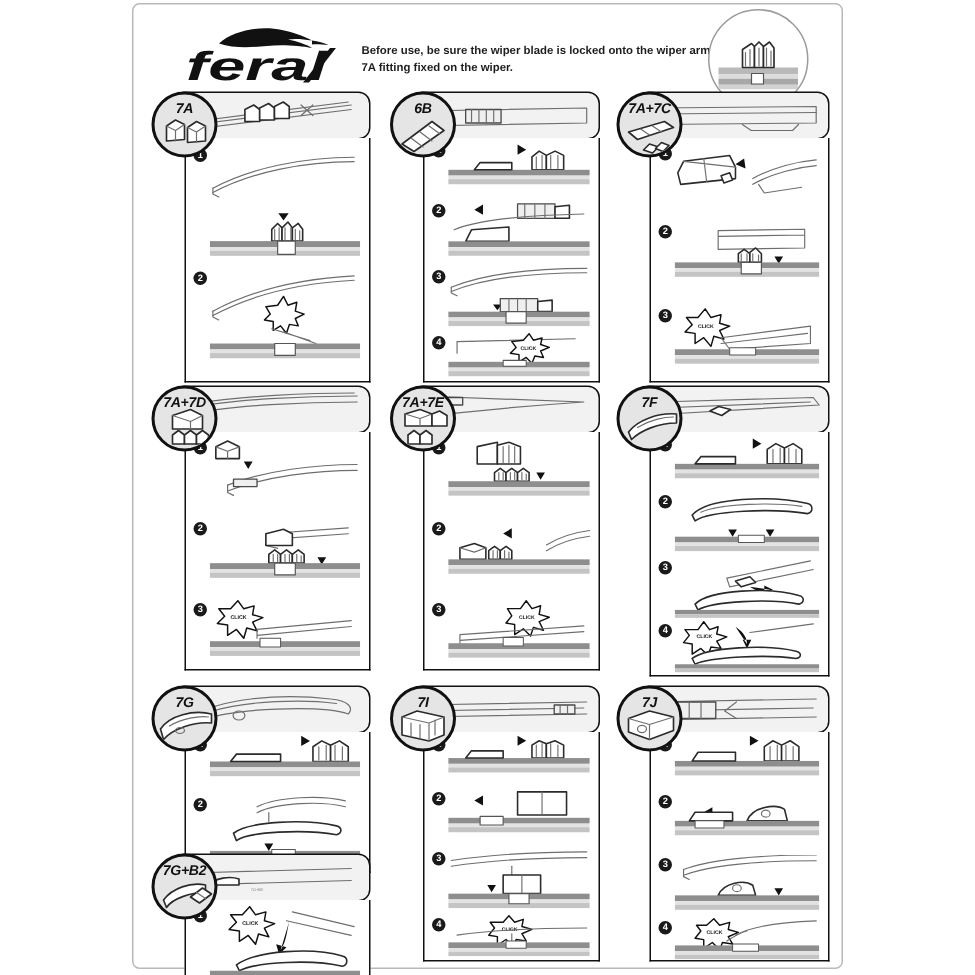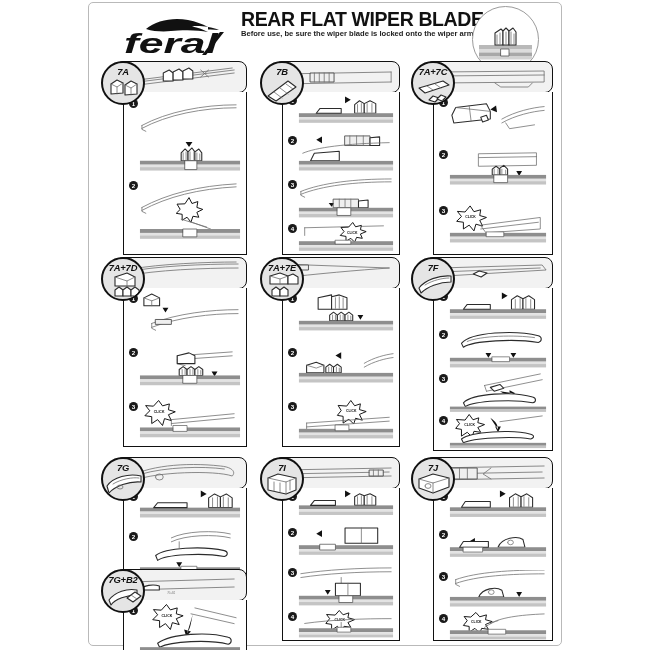--- a/index.html
+++ b/index.html
@@ -97,24 +97,24 @@
                  C76 12.6 82 14.6 86 17 C78 15.4 66 14.6 56 15.6
                  C46 16.6 34 17.4 24 14 Z" fill="#111"></path>
         <path d="M86 12 C90 12.6 94 13.6 97 15 C93 14.6 89 14.4 86 14.6 Z" fill="#111"></path>
         <g fill="#111" font-family="Liberation Sans, sans-serif" font-size="27" font-weight="bold" font-style="italic">
           <text x="2" y="38" textLength="94" lengthAdjust="spacingAndGlyphs">feral</text>
         </g>
         <path d="M80 40 L98 17 L102 17 L84 40 Z" fill="#111"></path>
       </svg>
     </div>
 
-    <div class="title">REAR FLAT WIPER BLADE</div>
 
     <div class="subtitle">
       <div>Before use, be sure the wiper blade is locked onto the wiper arm.</div>
+      <div>7A fitting fixed on the wiper.</div>
     </div>
 
     <div class="hdr-circle">
       <svg viewBox="0 0 65 65" width="65" height="65">
         <g transform="translate(0,4)">
           <rect x="6" y="34" width="53" height="4.5" fill="#b9b9b9"></rect>
           <rect x="6" y="38.5" width="53" height="3" fill="#dcdcdc"></rect>
           <rect x="6" y="41.5" width="53" height="4" fill="#a8a8a8"></rect>
           <rect x="6" y="45.5" width="53" height="3" fill="#d2d2d2"></rect>
           <path class="fillW" d="M22 34 L22 22 L28 18 L30 20 L30 34 Z"></path>
@@ -190,21 +190,21 @@
     <div class="cell" style="left:163px;top:0;width:140px;height:196px;">
       <div class="panel">
         <div class="panel-head">
           <svg viewBox="0 0 126 32" preserveAspectRatio="none" width="100%" height="32">
             <path class="lnT" d="M6 12 L118 10 M6 22 L118 20 M6 12 L6 22 M118 10 L118 20"></path>
             <rect x="36" y="11" width="24" height="9" class="fillL"></rect>
             <path class="lnT" d="M40 11 L40 20 M45 11 L45 20 M50 11 L50 20 M55 11 L55 20"></path>
           </svg>
         </div>
         <div class="badge">
-          <div class="blabel">7B</div>
+          <div class="blabel">6B</div>
           <svg viewBox="0 0 44 30" width="44" height="30">
             <path class="fillW" d="M6 22 L26 7 L34 13 L14 27 Z"></path>
             <path class="lnT" d="M12 18 L20 24 M18 14 L26 20 M24 10 L31 15"></path>
           </svg>
         </div>
         <div class="panel-body" style="height:163px;">
           <div class="step" style="top:2px;height:40px;">
             <div class="stepnum" style="top:2px;">1</div>
             <div class="art" style="top:0;">
               <svg viewBox="0 0 102 40">

